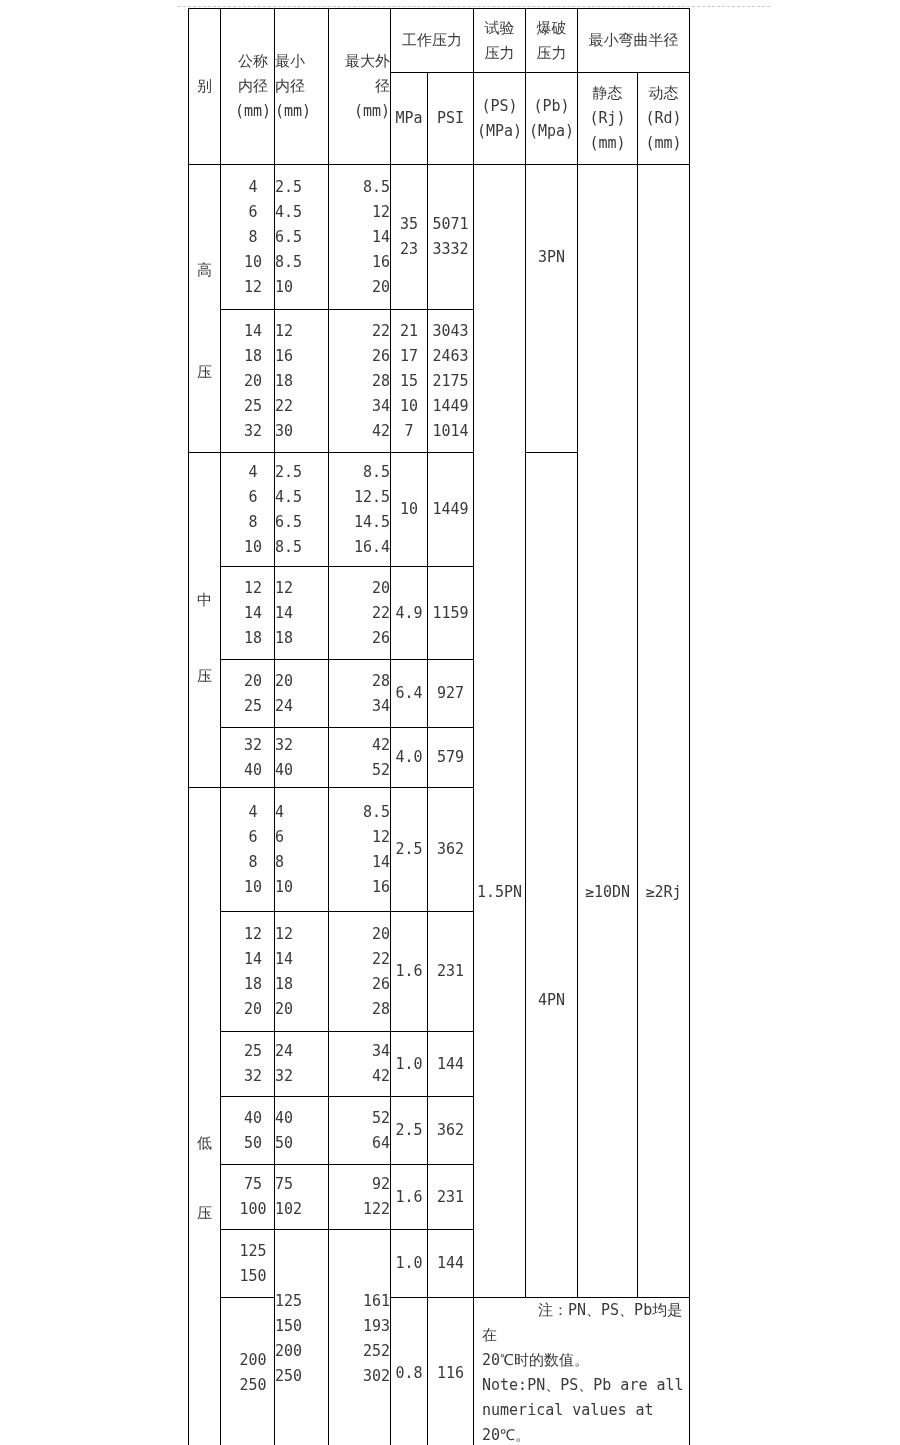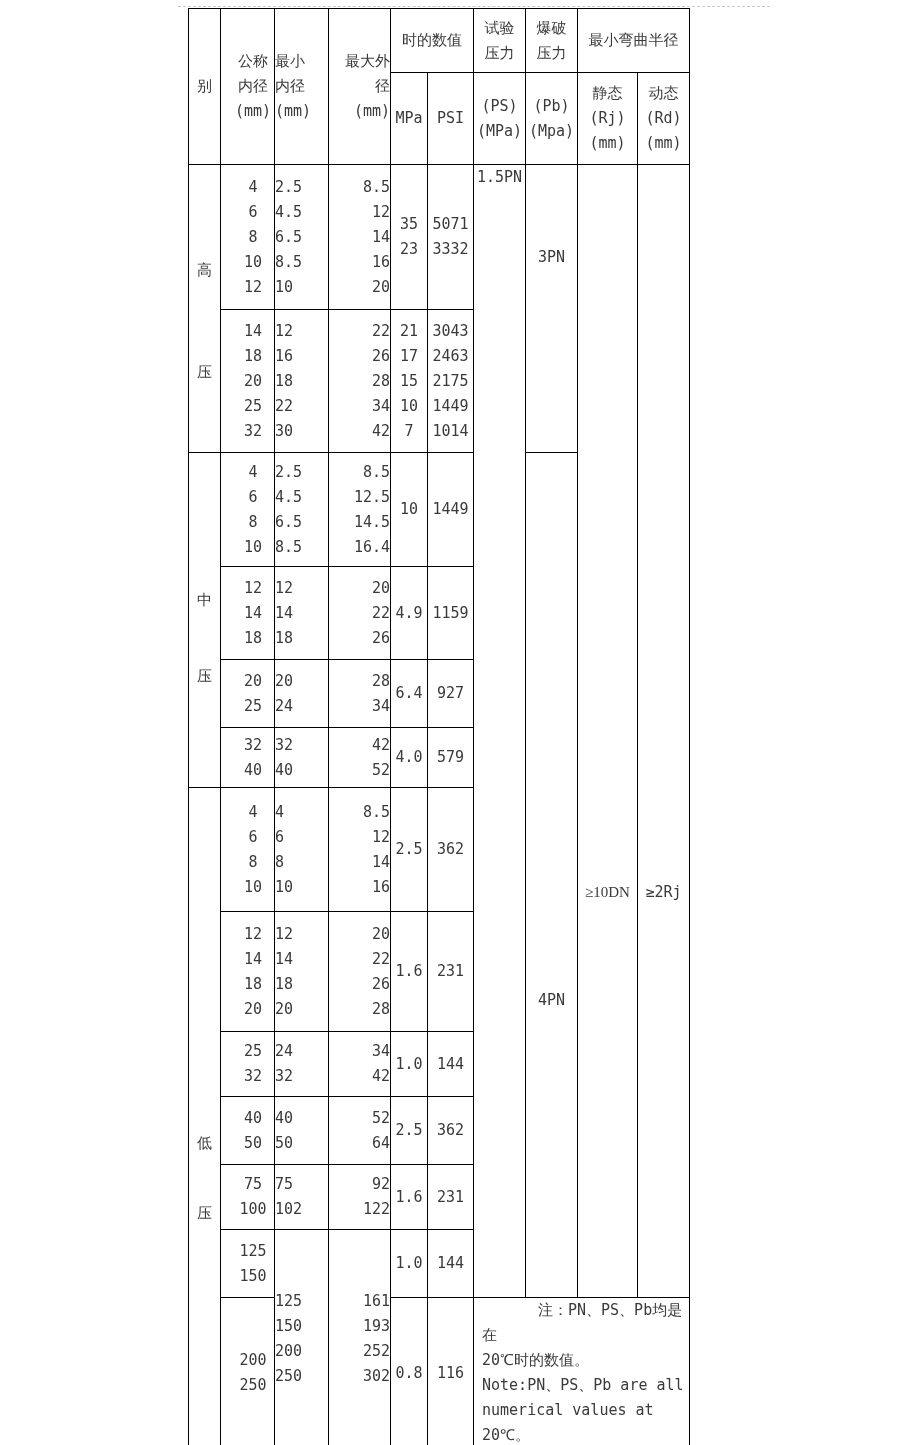--- a/index.html
+++ b/index.html
@@ -24,22 +24,22 @@
     line-height:25px;
     text-align:center;
     vertical-align:middle;
     white-space:pre-line;
     overflow:hidden;
   }
   td.al-nom { text-align:center; padding-left:11px; }
   td.al-min { text-align:left; }
   td.al-max { text-align:right; padding-left:7px; }
   td.vt { vertical-align:top; }
-  td.p-test   { }
-  td.p-static { padding-top:715px;font-family:Liberation Serif, serif; }
+  td.p-test   { padding-top:715px; }
+  td.p-static { padding-top:715px; }
   td.p-dyn    { padding-top:715px; }
   td.p-burst-high { padding-top:80px; }
   td.p-burst-low  { padding-top:535px; }
   td.cat { vertical-align:top; }
   td.cat-high { line-height:102px; padding-top:54px; }
   td.cat-mid  { line-height:76px;  padding-top:109px; }
   td.cat-low  { line-height:70px;  padding-top:320px; }
   td.note {
     text-align:left;
     padding:0 4px 0 8px;
@@ -71,21 +71,21 @@
       <td rowspan="2">别</td>
       <td rowspan="2" class="al-nom">公称
 内径
 (mm)</td>
       <td rowspan="2" class="al-min">最小
 内径
 (mm)</td>
       <td rowspan="2" class="al-max">最大外
 径
 (mm)</td>
-      <td colspan="2">时的数值</td>
+      <td colspan="2">工作压力</td>
       <td>试验
 压力</td>
       <td>爆破
 压力</td>
       <td colspan="2">最小弯曲半径</td>
     </tr>
     <tr style="height:92px">
       <td>MPa</td>
       <td>PSI</td>
       <td>(PS)

